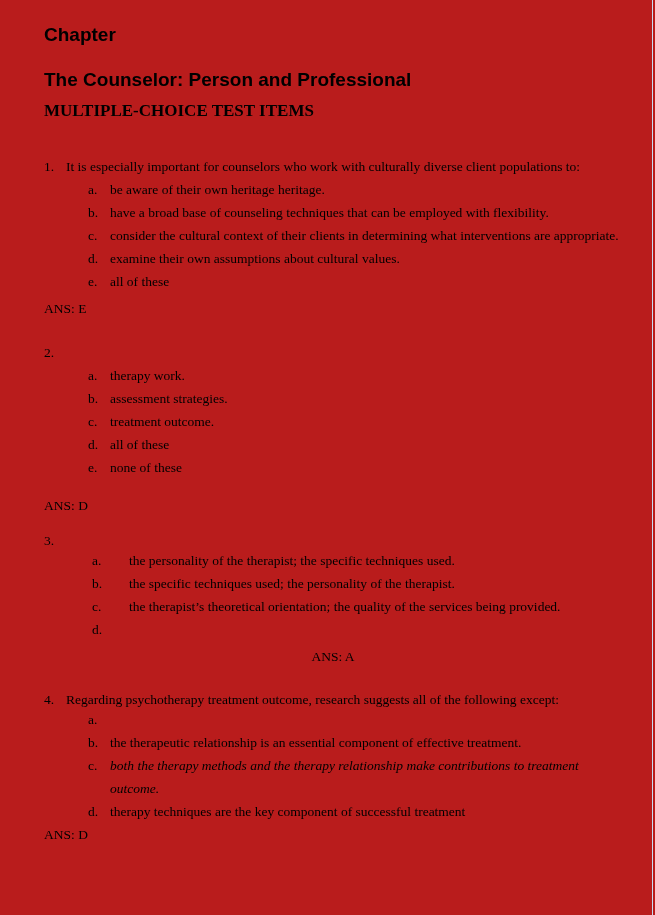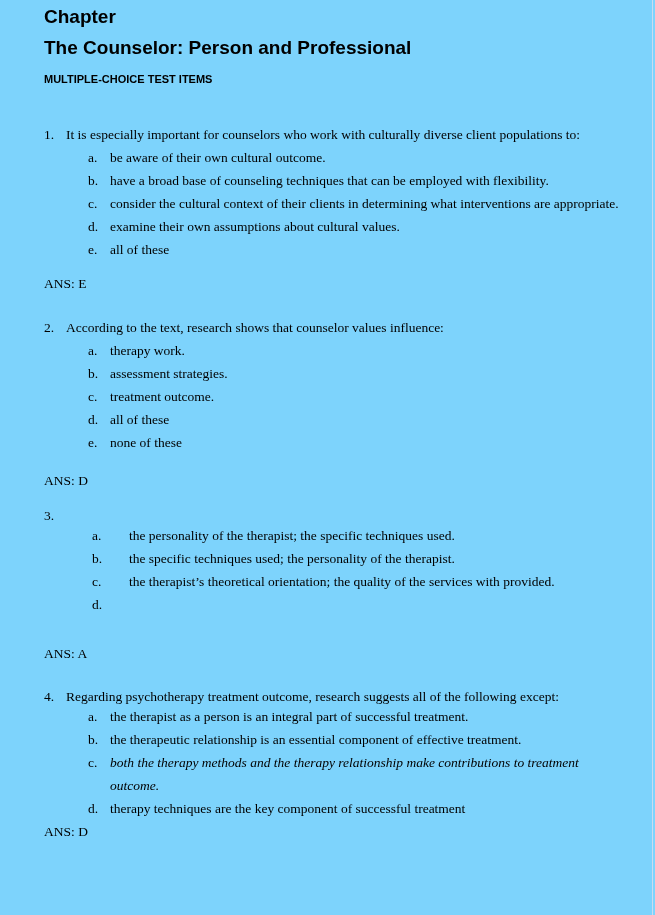--- a/index.html
+++ b/index.html
@@ -1,45 +1,45 @@
 <!DOCTYPE html>
 <html><head>
 <meta charset="utf-8">
 <style>
   html, body { margin: 0; padding: 0; background: #ffffff; }
   .page {
     position: relative;
     width: 655px;
     height: 915px;
-    background: #7dd3fc;
+    background: #b91c1c;
     overflow: hidden;
     box-sizing: border-box;
-    padding: 5px 33px 0 44px;
+    padding: 23px 33px 0 44px;
     font-family: "Liberation Serif", serif;
     font-size: 13.5px;
     color: #000000;
   }
   .right-edge {
     position: absolute;
     top: 0; right: 2px;
     width: 1px; height: 915px;
     background: #c7dcf2;
   }
   h1, h2 {
     font-family: "Liberation Sans", sans-serif;
     font-size: 19px;
     font-weight: bold;
     margin: 0;
     line-height: 24px;
     white-space: nowrap;
   }
-  h2 { margin-top: 7px; }
+  h2 { margin-top: 21px; }
   h3 {
-    font-family: Liberation Sans, sans-serif;
-    font-size: 11px;
+    font-family: Liberation Serif, serif;
+    font-size: 17px;
     font-weight: bold;
     margin: 10px 0 0 0;
     line-height: 18px;
     white-space: nowrap;
   }
   .question { margin: 0; }
   .q1 { margin-top: 35px; }
   .q2 { margin-top: 21px; }
   .q3 { margin-top: 16px; }
   .q4 { margin-top: 24px; }
@@ -60,43 +60,43 @@
     white-space: nowrap;
   }
   .opt .letter { flex: 0 0 22px; }
   .opt.wide { padding-left: 48px; }
   .opt.wide .letter { flex: 0 0 37px; }
   .opt.wrap { white-space: normal; }
   .opt.wrap .otext { max-width: 512px; }
   .otext { flex: 0 0 auto; }
   .opt.wrap .otext { flex: 0 1 auto; font-style: italic; }
   .ans { line-height: 23px; white-space: nowrap; }
-  .q1 .ans { margin-top: 11px; }
+  .q1 .ans { margin-top: 4px; }
   .q2 .ans { margin-top: 15px; }
-  .q3 .ans { margin-top: 26px; }
+  .q3 .ans { margin-top: 4px; text-align: center; }
   .q4 .ans { margin-top: 0; }
 </style>
 </head>
 <body>
 
 <div class="page">
   <div class="right-edge"></div>
 
   <h1>Chapter</h1>
   <h2>The Counselor: Person and Professional</h2>
   <h3>MULTIPLE-CHOICE TEST ITEMS</h3>
 
   <section class="question q1">
     <div class="qrow">
       <span class="qnum">1.</span>
       <span class="qstem">It is especially important for counselors who work with culturally diverse client populations to:</span>
     </div>
     <div class="opt">
       <span class="letter">a.</span>
-      <span class="otext">be aware of their own cultural outcome.</span>
+      <span class="otext">be aware of their own heritage heritage.</span>
     </div>
     <div class="opt">
       <span class="letter">b.</span>
       <span class="otext">have a broad base of counseling techniques that can be employed with flexibility.</span>
     </div>
     <div class="opt">
       <span class="letter">c.</span>
       <span class="otext">consider the cultural context of their clients in determining what interventions are appropriate.</span>
     </div>
     <div class="opt">
@@ -106,21 +106,20 @@
     <div class="opt">
       <span class="letter">e.</span>
       <span class="otext">all of these</span>
     </div>
     <div class="ans">ANS: E</div>
   </section>
 
   <section class="question q2">
     <div class="qrow">
       <span class="qnum">2.</span>
-      <span class="qstem">According to the text, research shows that counselor values influence:</span>
     </div>
     <div class="opt">
       <span class="letter">a.</span>
       <span class="otext">therapy work.</span>
     </div>
     <div class="opt">
       <span class="letter">b.</span>
       <span class="otext">assessment strategies.</span>
     </div>
     <div class="opt">
@@ -145,36 +144,35 @@
     <div class="opt wide">
       <span class="letter">a.</span>
       <span class="otext">the personality of the therapist; the specific techniques used.</span>
     </div>
     <div class="opt wide">
       <span class="letter">b.</span>
       <span class="otext">the specific techniques used; the personality of the therapist.</span>
     </div>
     <div class="opt wide">
       <span class="letter">c.</span>
-      <span class="otext">the therapist’s theoretical orientation; the quality of the services with provided.</span>
+      <span class="otext">the therapist’s theoretical orientation; the quality of the services being provided.</span>
     </div>
     <div class="opt wide">
       <span class="letter">d.</span>
     </div>
     <div class="ans">ANS: A</div>
   </section>
 
   <section class="question q4">
     <div class="qrow tight">
       <span class="qnum">4.</span>
       <span class="qstem">Regarding psychotherapy treatment outcome, research suggests all of the following except:</span>
     </div>
     <div class="opt">
       <span class="letter">a.</span>
-      <span class="otext">the therapist as a person is an integral part of successful treatment.</span>
     </div>
     <div class="opt">
       <span class="letter">b.</span>
       <span class="otext">the therapeutic relationship is an essential component of effective treatment.</span>
     </div>
     <div class="opt wrap">
       <span class="letter">c.</span>
       <span class="otext">both the therapy methods and the therapy relationship make contributions to treatment outcome.</span>
     </div>
     <div class="opt">

